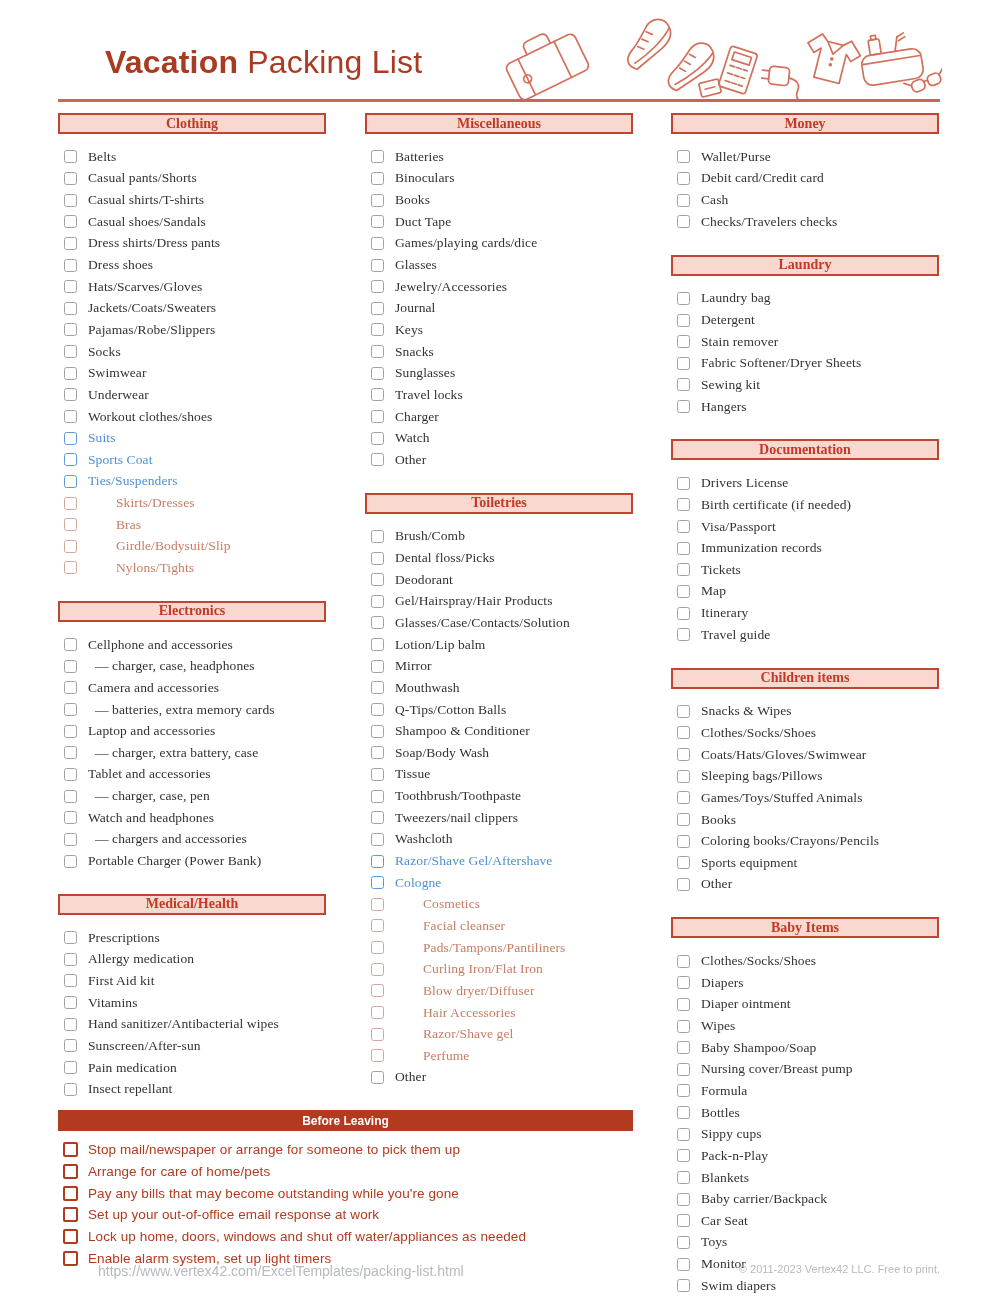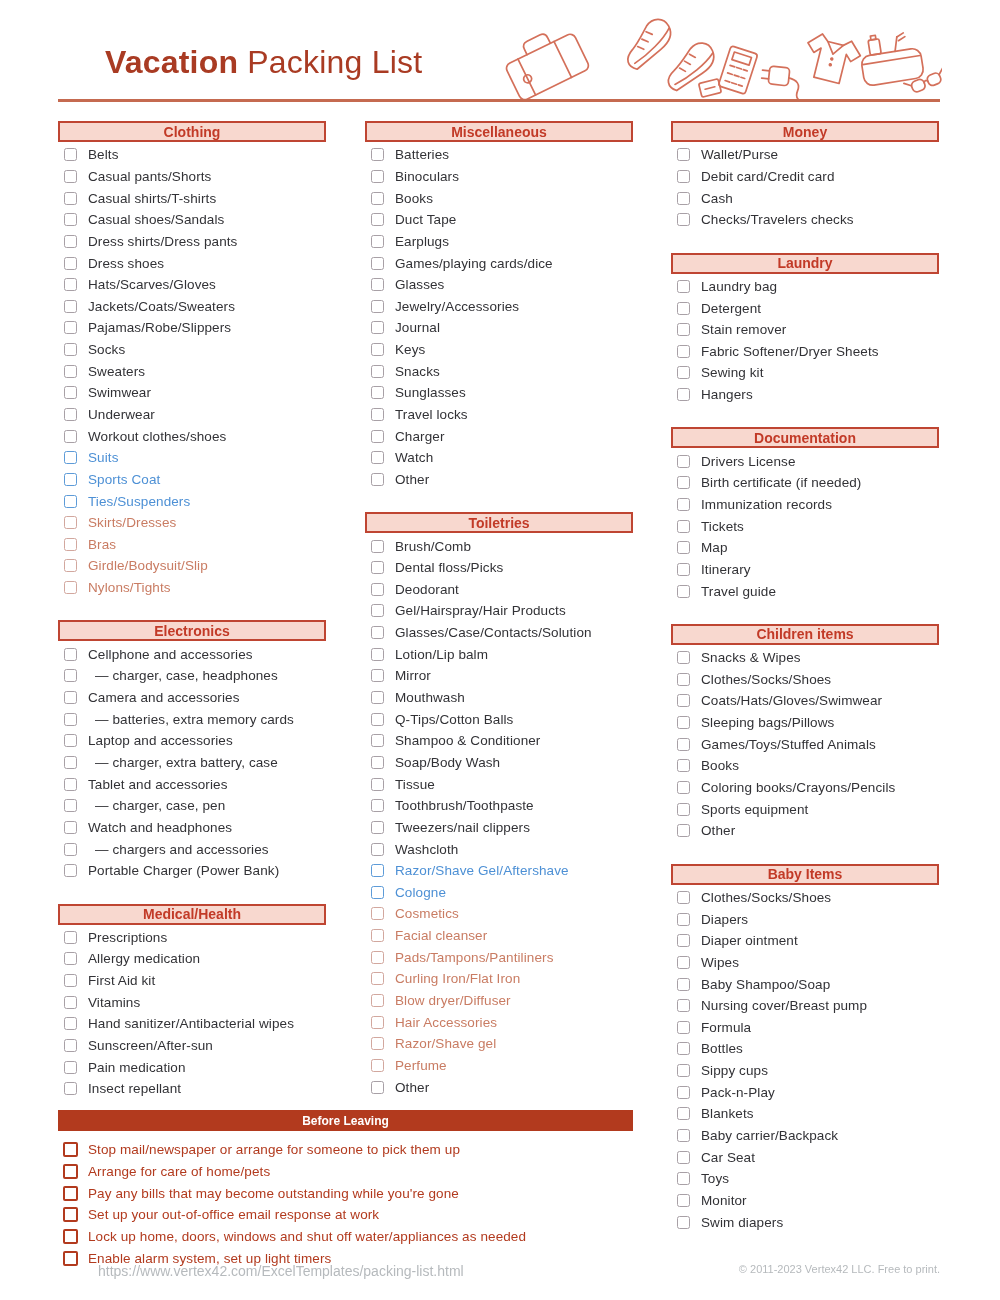--- a/index.html
+++ b/index.html
@@ -33,46 +33,46 @@
     margin-left:43px;
   }
   .page-title .bold{font-weight:700;}
   .title-rule{
     position:absolute;left:58px;width:882px;top:99px;height:3px;
     background:var(--rule);
   }
   .illustration{
     position:absolute;left:502px;top:18px;width:440px;height:82px;
   }
-  .col{position:absolute;top:121px;width:268px;}
+  .col{position:absolute;top:113px;width:268px;font-family:Liberation Serif, serif;}
   #col-0{left:58px;}
   #col-1{left:365px;}
   #col-2{left:671px;}
   .section + .section{margin-top:22px;}
   .section-header{
     height:21px;
     border:2px solid var(--hdr-border);
     background:var(--hdr-bg);
     color:var(--hdr-text);
     font-weight:700;font-size:14px;
     display:flex;align-items:center;justify-content:center;
   }
-  .items{padding-top:2px;}
+  .items{padding-top:12px;}
   .row{display:flex;align-items:center;height:21.65px;}
   .cb{
     width:13px;height:13px;flex:none;
     border:1.6px solid var(--cb-gray);border-radius:2.5px;
     margin-left:6px;margin-right:11px;background:#fff;
   }
   .lbl{font-size:13.5px;color:var(--ink);white-space:nowrap;letter-spacing:.1px;}
   .lbl.sub{padding-left:7px;}
   .row.blue .cb{border-color:var(--blue-border);}
   .row.blue .lbl{color:var(--blue-text);}
   .row.salmon .cb{border-color:var(--salmon-border);}
-  .row.salmon .lbl{color:var(--salmon-text);}
+  .row.salmon .lbl{color:var(--salmon-text);margin-left:28px;}
   .before{position:absolute;left:58px;top:1110px;width:575px;}
   .before-header{
     height:21px;background:var(--before);color:#fff;
     font-weight:700;font-size:12px;
     display:flex;align-items:center;justify-content:center;
   }
   .before .items{padding-top:8px;}
   .before .row{height:21.7px;}
   .before .cb{
     width:15px;height:15px;border:2px solid var(--before);
@@ -193,24 +193,20 @@
         <div class="row ">
           <span class="cb"></span>
           <span class="lbl">Pajamas/Robe/Slippers</span>
         </div>
         <div class="row ">
           <span class="cb"></span>
           <span class="lbl">Socks</span>
         </div>
         <div class="row ">
           <span class="cb"></span>
-          <span class="lbl">Sweaters</span>
-        </div>
-        <div class="row ">
-          <span class="cb"></span>
           <span class="lbl">Swimwear</span>
         </div>
         <div class="row ">
           <span class="cb"></span>
           <span class="lbl">Underwear</span>
         </div>
         <div class="row ">
           <span class="cb"></span>
           <span class="lbl">Workout clothes/shoes</span>
         </div>
@@ -346,24 +342,20 @@
         <div class="row ">
           <span class="cb"></span>
           <span class="lbl">Books</span>
         </div>
         <div class="row ">
           <span class="cb"></span>
           <span class="lbl">Duct Tape</span>
         </div>
         <div class="row ">
           <span class="cb"></span>
-          <span class="lbl">Earplugs</span>
-        </div>
-        <div class="row ">
-          <span class="cb"></span>
           <span class="lbl">Games/playing cards/dice</span>
         </div>
         <div class="row ">
           <span class="cb"></span>
           <span class="lbl">Glasses</span>
         </div>
         <div class="row ">
           <span class="cb"></span>
           <span class="lbl">Jewelry/Accessories</span>
         </div>
@@ -565,20 +557,24 @@
     <div class="section">
       <div class="section-header">Documentation</div>
       <div class="items">
         <div class="row ">
           <span class="cb"></span>
           <span class="lbl">Drivers License</span>
         </div>
         <div class="row ">
           <span class="cb"></span>
           <span class="lbl">Birth certificate (if needed)</span>
+        </div>
+        <div class="row ">
+          <span class="cb"></span>
+          <span class="lbl">Visa/Passport</span>
         </div>
         <div class="row ">
           <span class="cb"></span>
           <span class="lbl">Immunization records</span>
         </div>
         <div class="row ">
           <span class="cb"></span>
           <span class="lbl">Tickets</span>
         </div>
         <div class="row ">

